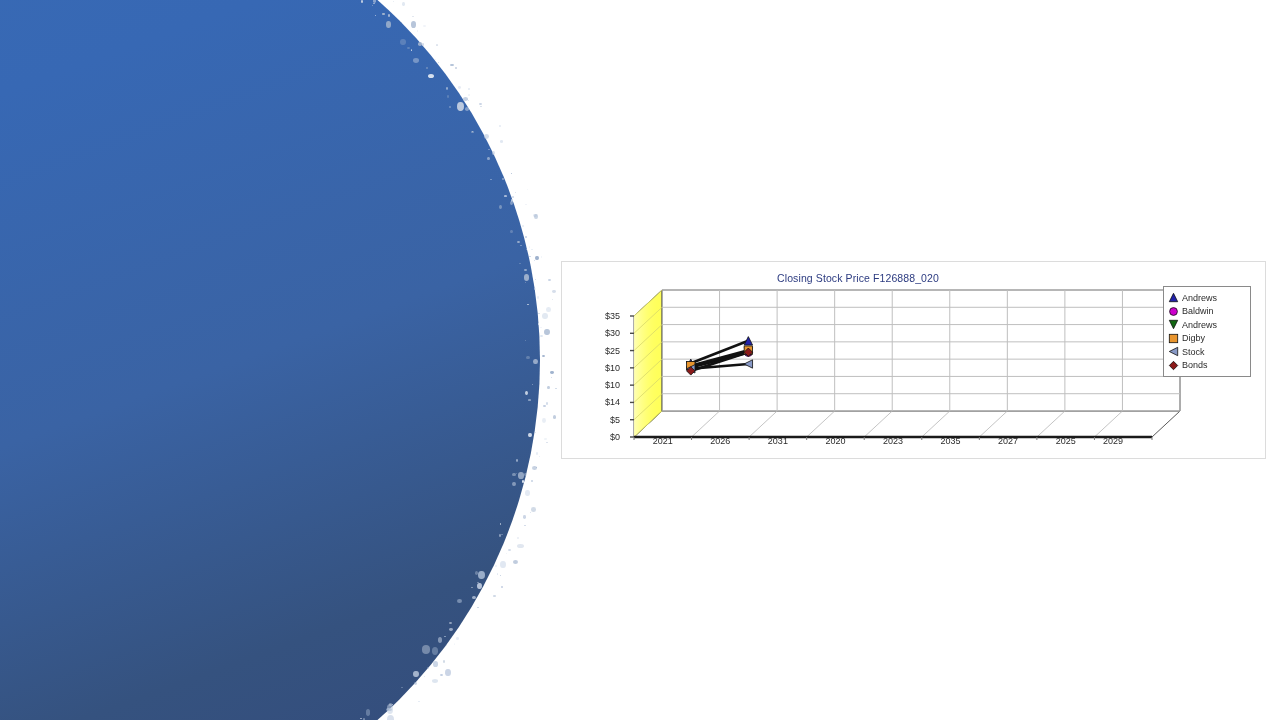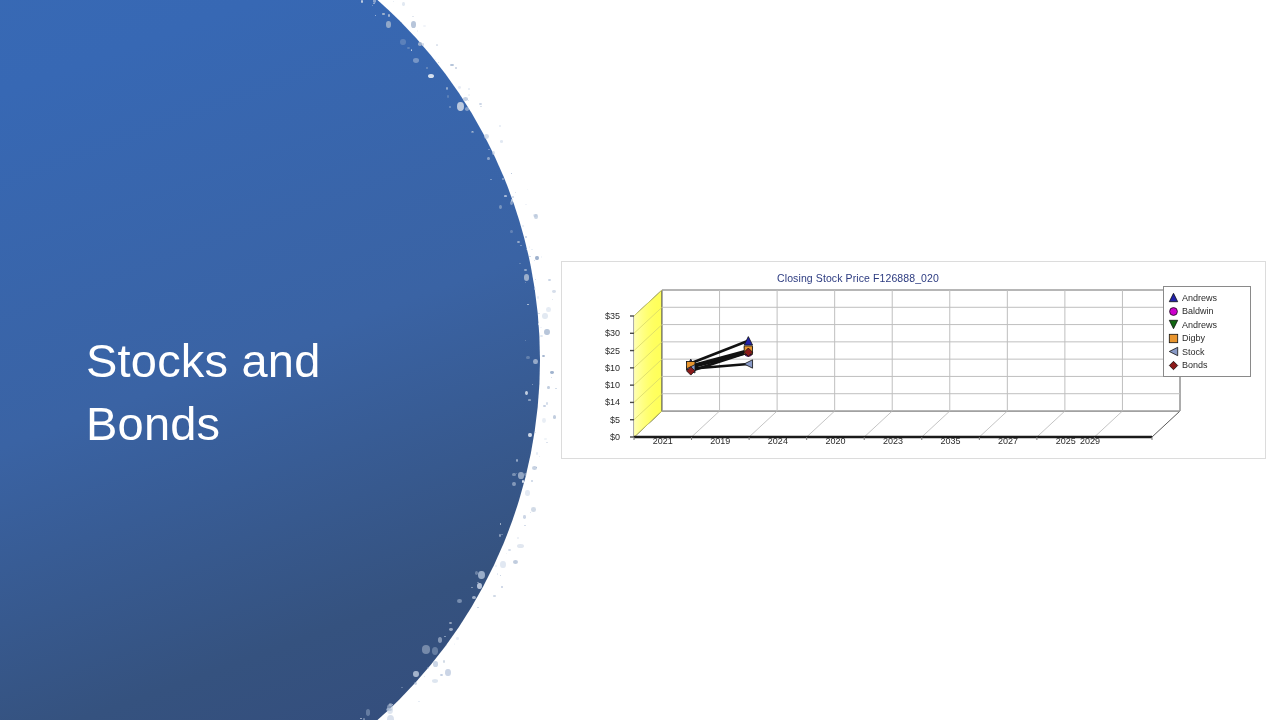--- a/index.html
+++ b/index.html
@@ -244,22 +244,20 @@
         <div class="speck dk" style="left: 516.699px; top: 240.902px; width: 2.90947px; height: 2.10396px; opacity: 0.93;"></div>
         <div class="speck" style="left: 468.076px; top: 99.6651px; width: 1.00084px; height: 1.35916px; opacity: 0.59;"></div>
         <div class="speck" style="left: 487.244px; top: 156.885px; width: 2.44396px; height: 3.24462px; opacity: 0.59;"></div>
         <div class="speck lt" style="left: 494.563px; top: 565.022px; width: 2.3031px; height: 2.31103px; opacity: 0.61;"></div>
         <div class="speck lt" style="left: 402.229px; top: 2.34764px; width: 2.47357px; height: 3.44647px; opacity: 0.86;"></div>
         <div class="speck dk" style="left: 525.799px; top: 248.733px; width: 1.61979px; height: 1.29724px; opacity: 0.95;"></div>
         <div class="speck dk" style="left: 417.82px; top: 42.083px; width: 3.74686px; height: 3.43078px; opacity: 0.93;"></div>
       </div>
   </div>
 
-  <div class="slide-title">Stocks and
-Bonds</div>
 
   <div class="chart-object">
 
     <div class="chart-title">Closing Stock Price F126888_020</div>
 
     <div class="plot-host">
       <svg class="plot-svg" id="plot" width="705" height="198">
           <polygon points="72,175 590,175 618,149 100,149" fill="#ffffff" stroke="#5a5a5a" stroke-width="1"></polygon>
           <polygon points="72,175 100,149 100,28 72,54" fill="#ffff66" stroke="#5a5a5a" stroke-width="1"></polygon>
           <defs>
@@ -345,28 +343,28 @@
           <div class="ylabel" style="top: 131.714px;">$5</div>
           <div class="ylabel" style="top: 114.429px;">$14</div>
           <div class="ylabel" style="top: 97.1429px;">$10</div>
           <div class="ylabel" style="top: 79.8571px;">$10</div>
           <div class="ylabel" style="top: 62.5714px; margin-left: 33px;">$25</div>
           <div class="ylabel" style="top: 45.2857px;">$30</div>
           <div class="ylabel" style="top: 28px;">$35</div>
         </div>
       <div class="xlabels" id="xlabels">
           <div class="xlabel" style="left: 100.778px;">2021</div>
-          <div class="xlabel" style="left: 158.333px;">2019</div>
-          <div class="xlabel" style="left: 215.889px;">2024</div>
+          <div class="xlabel" style="left: 158.333px;">2026</div>
+          <div class="xlabel" style="left: 215.889px;">2031</div>
           <div class="xlabel" style="left: 273.444px;">2020</div>
           <div class="xlabel" style="left: 331px;">2023</div>
           <div class="xlabel" style="left: 388.556px;">2035</div>
           <div class="xlabel" style="left: 446.111px;">2027</div>
           <div class="xlabel" style="left: 503.667px;">2025</div>
-          <div class="xlabel" style="left: 528px;">2029</div>
+          <div class="xlabel" style="left: 551px;">2029</div>
         </div>
     </div>
 
     <div class="legend" id="legend">
         <div class="legend-row">
           <span class="legend-mark">
             <svg width="13" height="13">
               <polygon points="6.5,2.3 10.7,10.7 2.3,10.7" fill="#2222aa" stroke="#111111" stroke-width="0.8"></polygon>
             </svg>
           </span>

